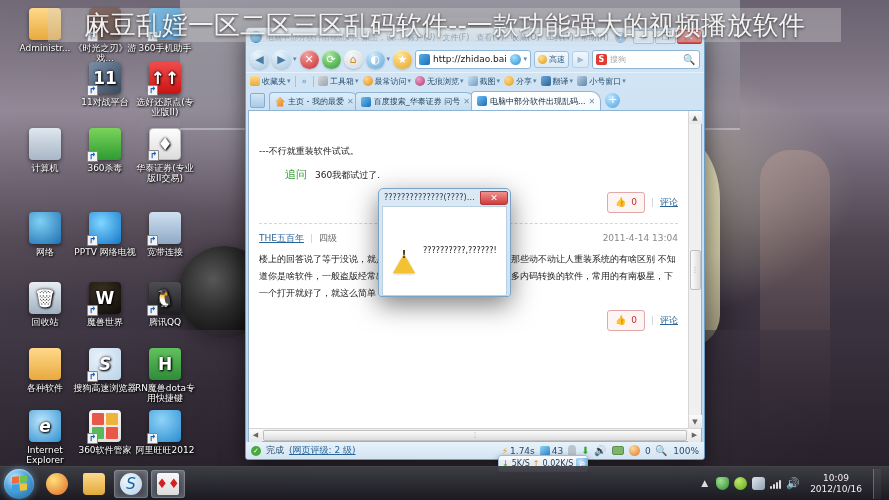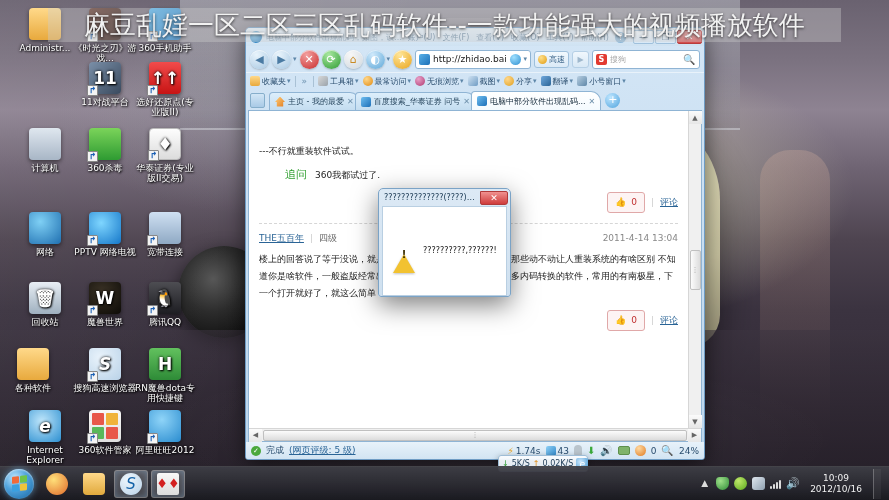--- a/index.html
+++ b/index.html
@@ -497,21 +497,21 @@
       <div>回收站</div>
     </div>
     <div class="dicon" style="left: 72px; top: 282px;">
       <div class="glyph g-wow">W<span class="shortcut">↱</span></div>
       <div>魔兽世界</div>
     </div>
     <div class="dicon" style="left: 132px; top: 282px;">
       <div class="glyph g-qq">🐧<span class="shortcut">↱</span></div>
       <div>腾讯QQ</div>
     </div>
-    <div class="dicon" style="left: 0; top: 348px;">
+    <div class="dicon" style="left: 12px; top: 348px;">
       <div class="glyph g-folder"></div>
       <div>各种软件</div>
     </div>
     <div class="dicon" style="left: 72px; top: 348px;">
       <div class="glyph g-sogou">S<span class="shortcut">↱</span></div>
       <div>搜狗高速浏览器</div>
     </div>
     <div class="dicon" style="left: 132px; top: 348px;">
       <div class="glyph g-hkey">H</div>
       <div>RN魔兽dota专用快捷键</div>
@@ -716,38 +716,38 @@
     <div class="hscroll">
       <div class="hs-arrow">◀</div>
       <div class="hs-thumb">⋮</div>
       <div class="hs-arrow">▶</div>
     </div>
   </div>
 
   <div class="statusbar">
     <span class="st-ok">✓</span>
     <span>完成</span>
-    <span class="st-link">(网页评级: 5 级)</span>
+    <span class="st-link">(网页评级: 2 级)</span>
     <div class="st-right">
       <span class="st-item">
         <span class="st-bolt">⚡</span>
         <span>1.74s</span>
       </span>
       <span class="st-item">
         <span class="st-sq"></span>
         <span>43</span>
       </span>
       <span class="st-fig"></span>
       <span class="st-dn">⬇</span>
       <span class="st-spk">🔊</span>
       <span class="st-mon"></span>
       <span class="st-circ"></span>
       <span>0</span>
       <span class="st-zoom">🔍</span>
-      <span>24%</span>
+      <span>100%</span>
     </div>
   </div>
 </div>
 
 <div id="dialog">
   <div class="dlg-title">
     <span class="t">??????????????(????)V5.25</span>
     <span class="dlg-x">✕</span>
   </div>
   <div class="dlg-body">

